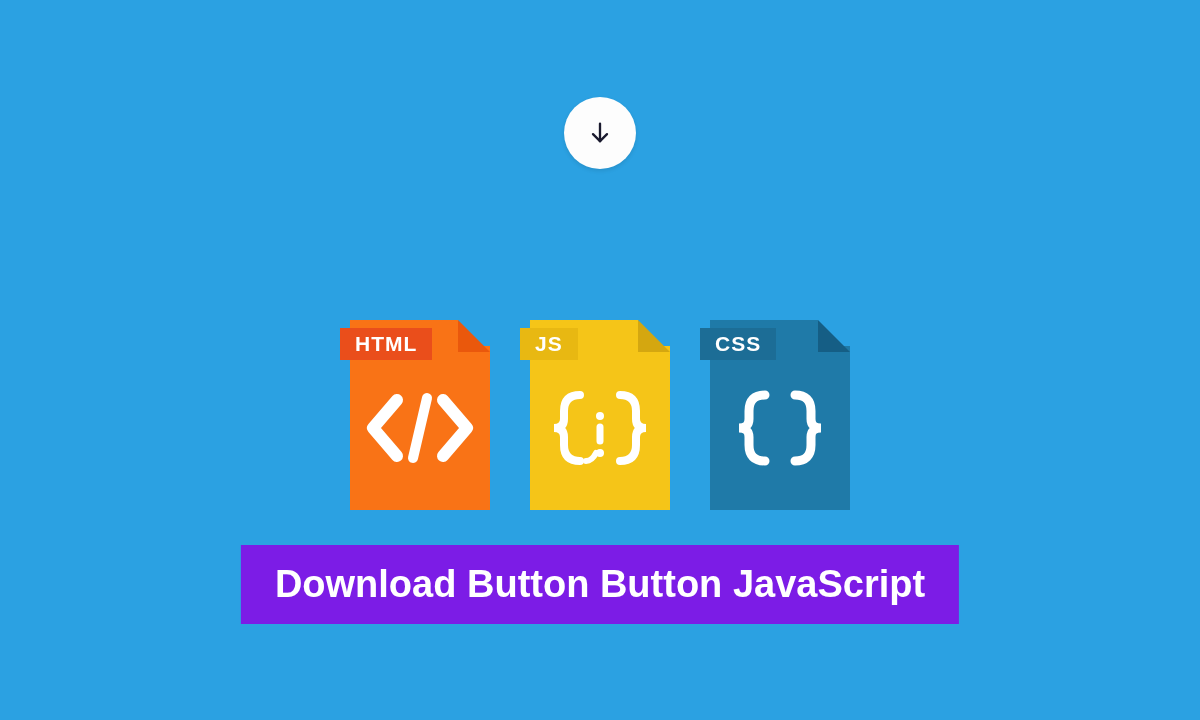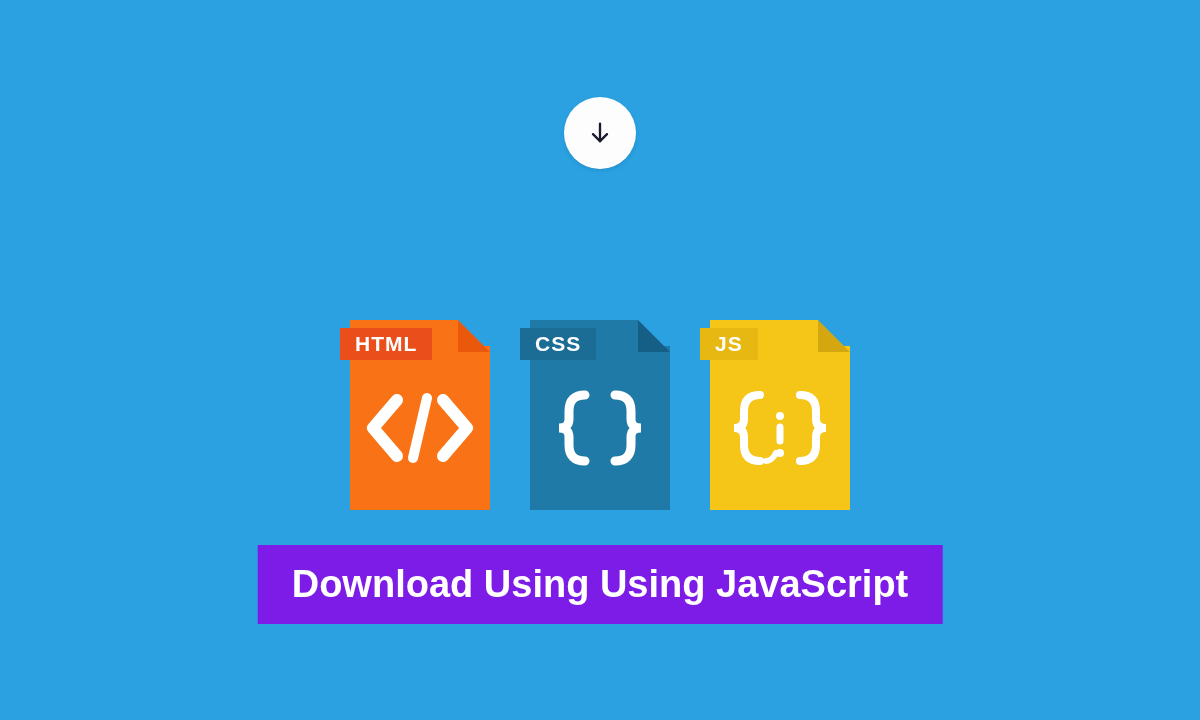--- a/index.html
+++ b/index.html
@@ -133,40 +133,40 @@
     <div class="file-label">HTML</div>
     <div class="file-body">
       <svg class="file-symbol" width="110" height="80" viewBox="0 0 110 80">
         <path d="M 32 12 L 8 40 L 32 68" stroke="#fff" stroke-width="12" fill="none" stroke-linecap="round" stroke-linejoin="round"></path>
         <path d="M 78 12 L 102 40 L 78 68" stroke="#fff" stroke-width="12" fill="none" stroke-linecap="round" stroke-linejoin="round"></path>
         <line x1="62" y1="10" x2="48" y2="70" stroke="#fff" stroke-width="10" stroke-linecap="round"></line>
       </svg>
     </div>
   </div>
 
-  <div class="file-icon file-css">
-    <div class="file-border"></div>
-    <div class="file-label">CSS</div>
-    <div class="file-body">
-      <svg class="file-symbol" width="110" height="90" viewBox="0 0 110 90">
-        <path d="M 40 12 Q 24 12 24 28 L 24 36 Q 24 45 14 45 Q 24 45 24 54 L 24 62 Q 24 78 40 78" stroke="#fff" stroke-width="9" fill="none" stroke-linecap="round"></path>
-        <path d="M 70 12 Q 86 12 86 28 L 86 36 Q 86 45 96 45 Q 86 45 86 54 L 86 62 Q 86 78 70 78" stroke="#fff" stroke-width="9" fill="none" stroke-linecap="round"></path>
-      </svg>
-    </div>
-  </div>
-
   <div class="file-icon file-js">
     <div class="file-border"></div>
     <div class="file-label">JS</div>
     <div class="file-body">
       <svg class="file-symbol" width="120" height="90" viewBox="0 0 120 90">
         <path d="M 40 12 Q 24 12 24 28 L 24 36 Q 24 45 14 45 Q 24 45 24 54 L 24 62 Q 24 78 40 78" stroke="#fff" stroke-width="8" fill="none" stroke-linecap="round"></path>
         <path d="M 80 12 Q 96 12 96 28 L 96 36 Q 96 45 106 45 Q 96 45 96 54 L 96 62 Q 96 78 80 78" stroke="#fff" stroke-width="8" fill="none" stroke-linecap="round"></path>
         <circle cx="60" cy="33" r="4" fill="#fff"></circle>
         <line x1="60" y1="44" x2="60" y2="58" stroke="#fff" stroke-width="7" stroke-linecap="round"></line>
         <circle cx="60" cy="70" r="4" fill="#fff"></circle>
         <path d="M 56 70 Q 52 78 46 78" stroke="#fff" stroke-width="6" fill="none" stroke-linecap="round"></path>
       </svg>
     </div>
   </div>
+
+  <div class="file-icon file-css">
+    <div class="file-border"></div>
+    <div class="file-label">CSS</div>
+    <div class="file-body">
+      <svg class="file-symbol" width="110" height="90" viewBox="0 0 110 90">
+        <path d="M 40 12 Q 24 12 24 28 L 24 36 Q 24 45 14 45 Q 24 45 24 54 L 24 62 Q 24 78 40 78" stroke="#fff" stroke-width="9" fill="none" stroke-linecap="round"></path>
+        <path d="M 70 12 Q 86 12 86 28 L 86 36 Q 86 45 96 45 Q 86 45 86 54 L 86 62 Q 86 78 70 78" stroke="#fff" stroke-width="9" fill="none" stroke-linecap="round"></path>
+      </svg>
+    </div>
+  </div>
 </div>
 
-<div class="title-banner">Download Using Using JavaScript</div>
+<div class="title-banner">Download Button Button JavaScript</div>
 
 </body></html>

